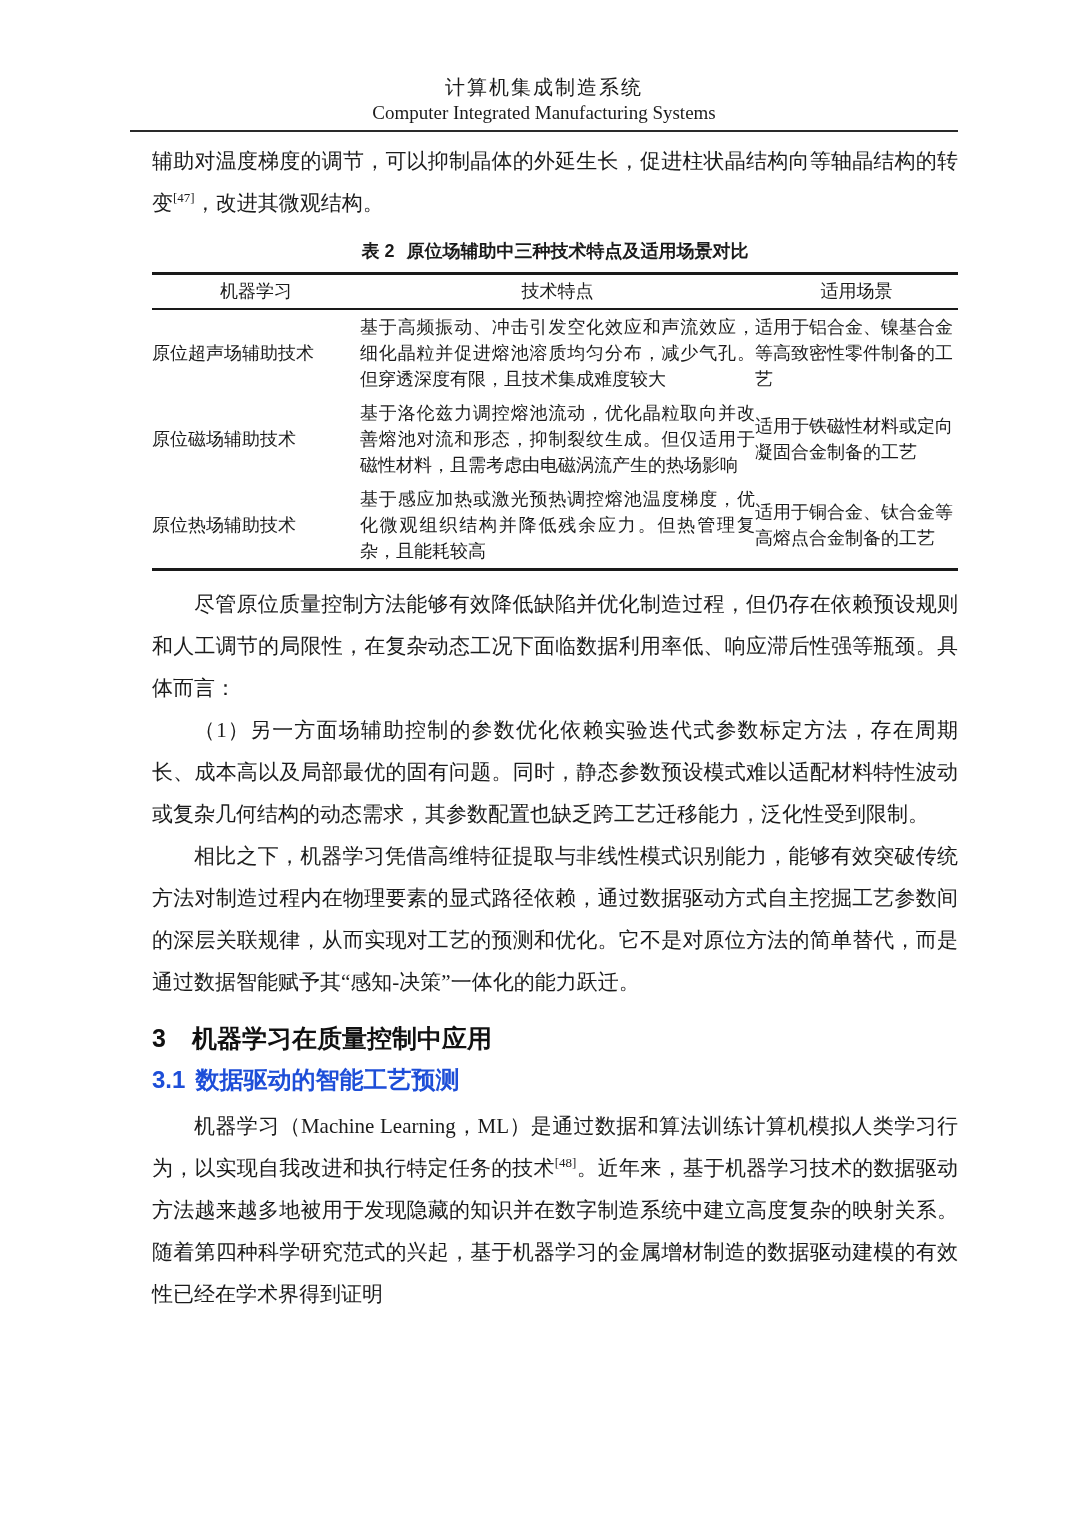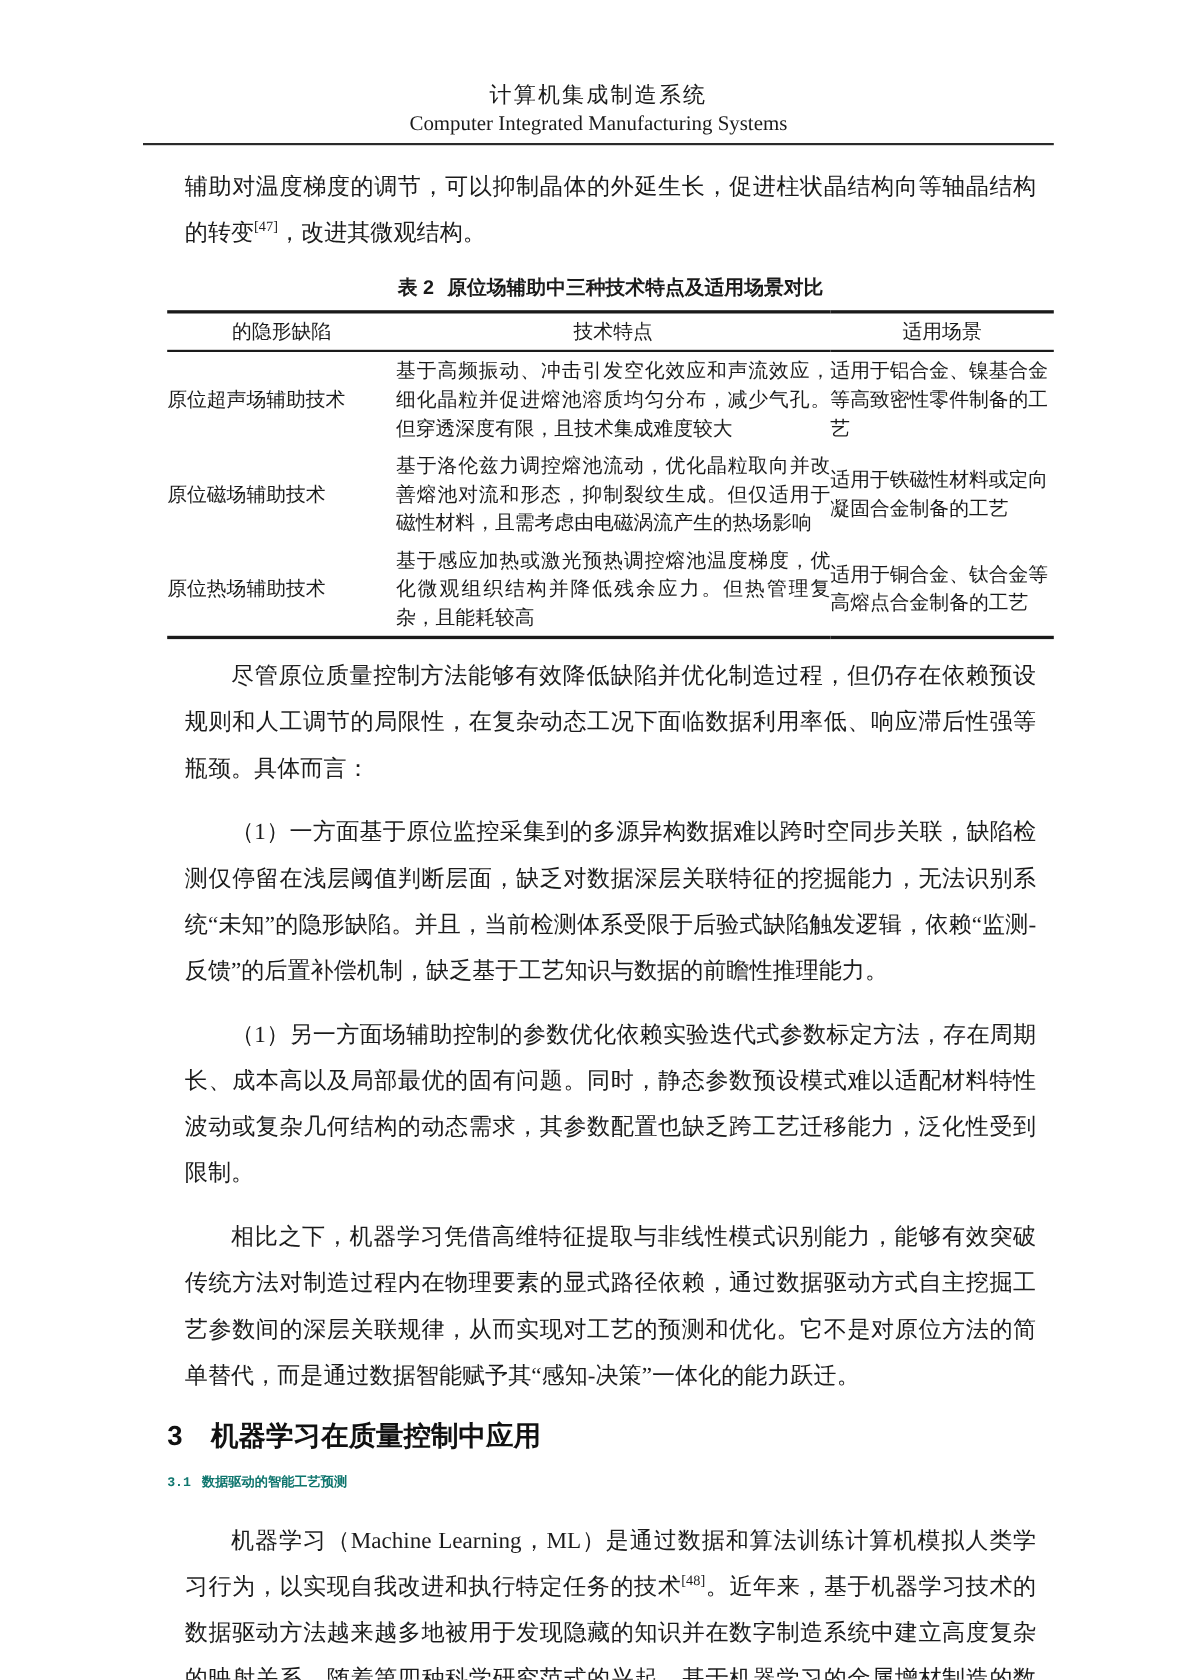--- a/index.html
+++ b/index.html
@@ -37,21 +37,21 @@
     border-bottom: 2px solid #2a2a2a;
     height: 0;
   }
   
   .content {
     width: 806px;
     margin-left: 22px;
     margin-top: 8px;
   }
   .body-p {
-    margin: 16px;
+    margin: 0;
     font-size: 21px;
     line-height: 42px;
     text-align: justify;
     text-justify: inter-ideograph;
     text-indent: 2em;
   }
   .body-p.no-indent { text-indent: 0; }
   sup.cite {
     font-size: 13px;
     line-height: 0;
@@ -107,25 +107,25 @@
     margin: 18px 0 10px 0;
     font-family: "Liberation Sans", "DejaVu Sans", sans-serif;
     font-weight: bold;
     font-size: 25px;
     line-height: 34px;
     color: #111;
   }
   h2.sec-heading .sec-num { margin-right: 26px; }
   h3.subsec-heading {
     margin: 10px 0 10px 0;
-    font-family: Liberation Mono, monospace;
+    font-family: Liberation Sans, sans-serif;
     font-weight: bold;
-    font-size: 12px;
+    font-size: 24px;
     line-height: 30px;
-    color: #0f766e;
+    color: #1d4ed8;
   }
   h3.subsec-heading .subsec-num { margin-right: 10px; }
 </style>
 </head>
 <body>
 
 <div class="page">
 
   <header class="running-header">
     <div class="journal-cn">计算机集成制造系统</div>
@@ -135,21 +135,21 @@
 
   <main class="content">
 
     <p class="body-p no-indent"><span>辅助对温度梯度的调节，可以抑制晶体的外延生长，促进柱状晶结构向等轴晶结构的转变</span><sup class="cite">[47]</sup><span>，改进其微观结构。</span></p>
 
     <div class="table-caption"><span class="cap-label">表 2</span><span>原位场辅助中三种技术特点及适用场景对比</span></div>
 
     <table class="three-line">
       <thead>
         <tr>
-          <th>的隐形缺陷</th>
+          <th>机器学习</th>
           <th>技术特点</th>
           <th>适用场景</th>
         </tr>
       </thead>
       <tbody>
         <tr>
           <td class="c-type">原位超声场辅助技术</td>
           <td class="c-feat">基于高频振动、冲击引发空化效应和声流效应，细化晶粒并促进熔池溶质均匀分布，减少气孔。但穿透深度有限，且技术集成难度较大</td>
           <td class="c-scen">适用于铝合金、镍基合金等高致密性零件制备的工艺</td>
         </tr>
@@ -160,21 +160,20 @@
         </tr>
         <tr>
           <td class="c-type">原位热场辅助技术</td>
           <td class="c-feat">基于感应加热或激光预热调控熔池温度梯度，优化微观组织结构并降低残余应力。但热管理复杂，且能耗较高</td>
           <td class="c-scen">适用于铜合金、钛合金等高熔点合金制备的工艺</td>
         </tr>
       </tbody>
     </table>
 
     <p class="body-p after-table">尽管原位质量控制方法能够有效降低缺陷并优化制造过程，但仍存在依赖预设规则和人工调节的局限性，在复杂动态工况下面临数据利用率低、响应滞后性强等瓶颈。具体而言：</p>
-    <p class="body-p">（1）一方面基于原位监控采集到的多源异构数据难以跨时空同步关联，缺陷检测仅停留在浅层阈值判断层面，缺乏对数据深层关联特征的挖掘能力，无法识别系统“未知”的隐形缺陷。并且，当前检测体系受限于后验式缺陷触发逻辑，依赖“监测-反馈”的后置补偿机制，缺乏基于工艺知识与数据的前瞻性推理能力。</p>
     <p class="body-p">（1）另一方面场辅助控制的参数优化依赖实验迭代式参数标定方法，存在周期长、成本高以及局部最优的固有问题。同时，静态参数预设模式难以适配材料特性波动或复杂几何结构的动态需求，其参数配置也缺乏跨工艺迁移能力，泛化性受到限制。</p>
     <p class="body-p">相比之下，机器学习凭借高维特征提取与非线性模式识别能力，能够有效突破传统方法对制造过程内在物理要素的显式路径依赖，通过数据驱动方式自主挖掘工艺参数间的深层关联规律，从而实现对工艺的预测和优化。它不是对原位方法的简单替代，而是通过数据智能赋予其“感知-决策”一体化的能力跃迁。</p>
 
     <h2 class="sec-heading"><span class="sec-num">3</span><span>机器学习在质量控制中应用</span></h2>
 
     <h3 class="subsec-heading"><span class="subsec-num">3.1</span><span>数据驱动的智能工艺预测</span></h3>
 
     <p class="body-p"><span>机器学习（Machine Learning，ML）是通过数据和算法训练计算机模拟人类学习行为，以实现自我改进和执行特定任务的技术</span><sup class="cite">[48]</sup><span>。近年来，基于机器学习技术的数据驱动方法越来越多地被用于发现隐藏的知识并在数字制造系统中建立高度复杂的映射关系。随着第四种科学研究范式的兴起，基于机器学习的金属增材制造的数据驱动建模的有效性已经在学术界得到证明</span></p>
 
   </main>

